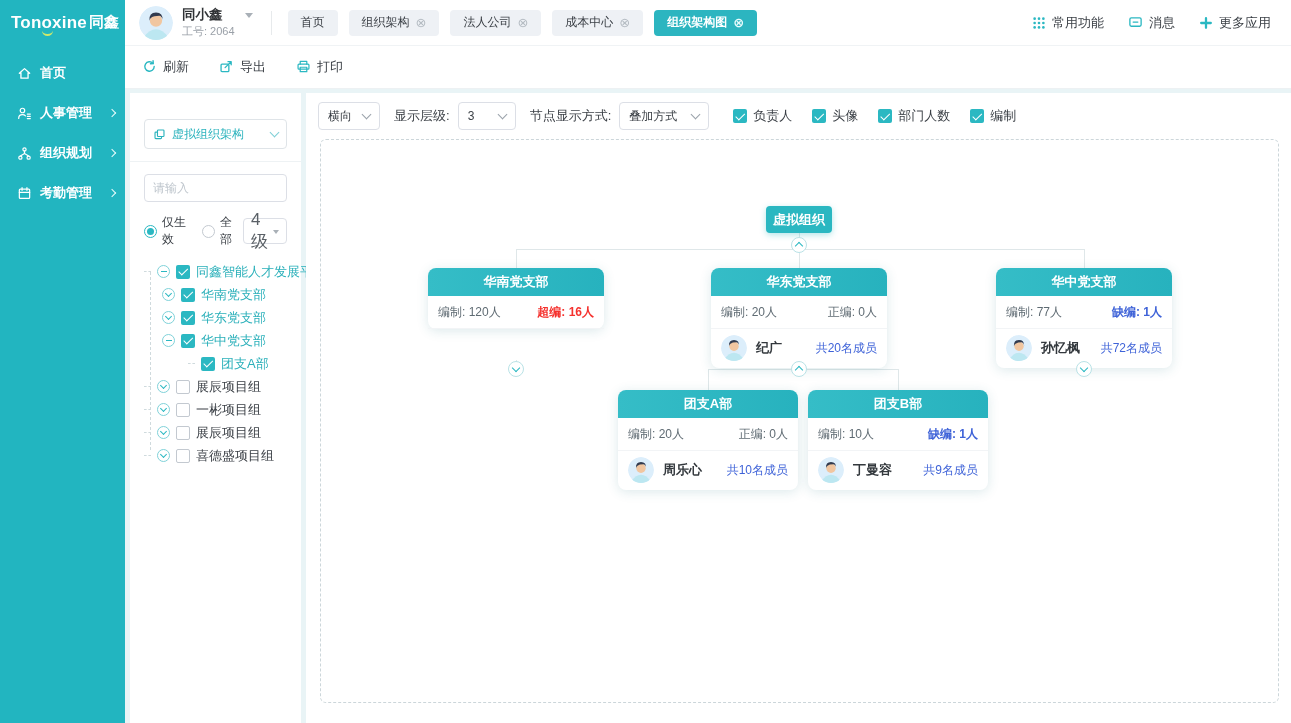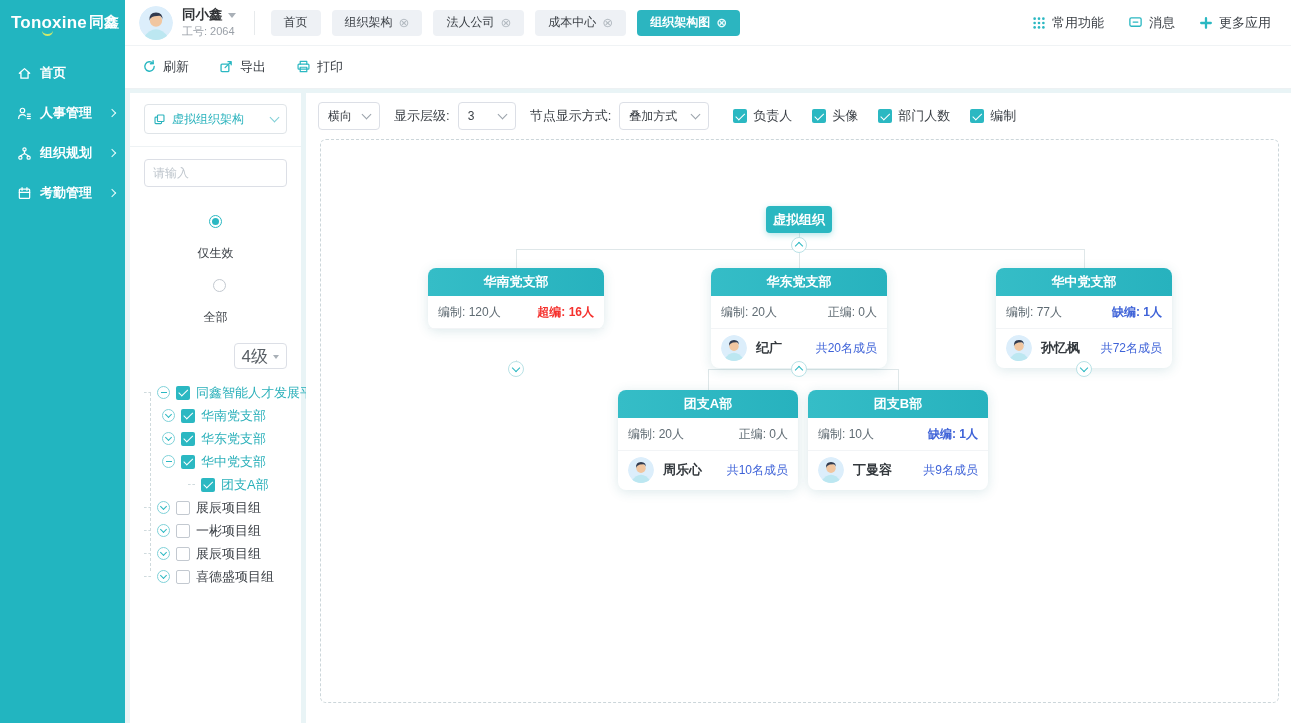--- a/index.html
+++ b/index.html
@@ -16,48 +16,48 @@
   .menu-item{display:flex;align-items:center;height:40px;padding:0 10px 0 16px;color:#fff;font-size:13px;font-weight:bold;cursor:pointer;}
   .micon{width:16px;height:16px;margin-right:8px;display:inline-flex;align-items:center;justify-content:center;}
   .micon svg{display:block;}
   .arrow-r{margin-left:auto;width:5px;height:5px;border-top:1.4px solid #eafcfd;border-right:1.4px solid #eafcfd;transform:rotate(45deg);}
 
   
   .header{position:absolute;left:125px;top:0;right:0;height:45px;background:#fff;border-bottom:1px solid #f0f3f5;display:flex;align-items:center;z-index:4;}
   .av-wrap{border-radius:50%;overflow:hidden;flex:none;}
   .header .av-wrap{width:34px;height:34px;margin-left:14px;}
   .user-block{margin-left:9px;line-height:1.15;}
-  .user-name{font-size:13.5px;font-weight:bold;color:#303336;display:flex;align-items:center;gap:5px;}
+  .user-name{font-size:13.5px;font-weight:bold;color:#303336;display:flex;align-items:center;gap:22px;}
   .caret-down{width:0;height:0;border:4px solid transparent;border-top:5px solid #a9b0b7;margin-top:4px;}
   .user-no{font-size:11px;color:#9aa0a8;margin-top:2px;}
   .vdiv{width:1px;height:24px;background:#e7eaec;margin:0 16px 0 18px;}
   .tabs{display:flex;align-items:center;gap:11px;}
   .tab{height:26px;display:flex;align-items:center;gap:6px;padding:0 13px;background:#eef1f5;border-radius:4px;font-size:12px;color:#3a3f45;cursor:pointer;white-space:nowrap;}
   .tab .close{font-size:13px;color:#b3bac1;line-height:1;}
   .tab.active{background:#2cb5c0;color:#fff;font-weight:bold;}
   .tab.active .close{color:#eafcfd;}
   .hd-actions{margin-left:auto;display:flex;align-items:center;gap:24px;margin-right:20px;}
   .hd-action{display:flex;align-items:center;gap:6px;font-size:13px;color:#3a3f45;cursor:pointer;}
   .hd-action svg{display:block;}
 
   
   .toolbar{position:absolute;left:125px;top:45px;right:0;height:43px;background:#fff;border-bottom:1px solid #edf1f3;display:flex;align-items:center;gap:30px;padding-left:17px;z-index:3;}
   .tool{display:flex;align-items:center;gap:6px;font-size:13px;color:#3a3f45;cursor:pointer;}
   .tool svg{display:block;}
 
   
   .left-panel{position:absolute;left:130px;top:93px;width:171px;bottom:0;background:#fff;}
   .lp-top{padding:11px 14px 12px 14px;border-bottom:1px solid #eef2f4;}
-  .org-select{height:28px;border:1px solid #dfe4e8;border-radius:4px;display:flex;align-items:center;gap:6px;padding:0 8px;color:#2bb3bd;font-size:12px;cursor:pointer;}
+  .org-select{height:28px;border:1px solid #dfe4e8;border-radius:4px;display:flex;align-items:center;gap:6px;padding:0 8px;color:#2bb3bd;font-size:12px;cursor:pointer;margin-top:15px;}
   .org-select .sel-caret{margin-left:auto;}
   .sel-caret{width:6px;height:6px;border-right:1.3px solid #7fcfd6;border-bottom:1.3px solid #7fcfd6;transform:rotate(45deg);margin-top:-3px;}
   .lp-body{padding:12px 14px;}
   .search-input{width:100%;box-sizing:border-box;height:28px;border:1px solid #dcdfe6;border-radius:4px;padding:0 8px;font-size:12px;color:#3a3f45;outline:none;font-family:inherit;}
   .search-input::placeholder{color:#bfc6cd;}
-  .filter-row{display:flex;align-items:center;margin-top:28px;font-size:12px;color:#3a3f45;gap:17px;flex-direction:column;}
+  .filter-row{display:flex;align-items:center;margin-top:12px;font-size:12px;color:#3a3f45;gap:5px;}
   .radio{width:13px;height:13px;border-radius:50%;border:1px solid #c3c9d0;box-sizing:border-box;position:relative;flex:none;cursor:pointer;}
   .radio.on{border-color:#2bb8c2;}
   .radio.on::after{content:'';position:absolute;left:2px;top:2px;right:2px;bottom:2px;border-radius:50%;background:#2bb8c2;}
   .lvl-select{margin-left:auto;height:24px;border:1px solid #dcdfe6;border-radius:4px;display:flex;align-items:center;gap:5px;padding:0 7px;font-size:17px;color:#5a6066;cursor:pointer;}
   .tri-down{width:0;height:0;border:3.5px solid transparent;border-top:4.5px solid #a9b0b7;margin-top:4px;}
 
   
   .tree{margin-top:12px;position:relative;}
   .tree::before{content:'';position:absolute;left:6px;top:12px;height:178px;border-left:1px dashed #cfdadd;}
   .tree-row{display:flex;align-items:center;height:23px;gap:6px;position:relative;cursor:pointer;white-space:nowrap;}

